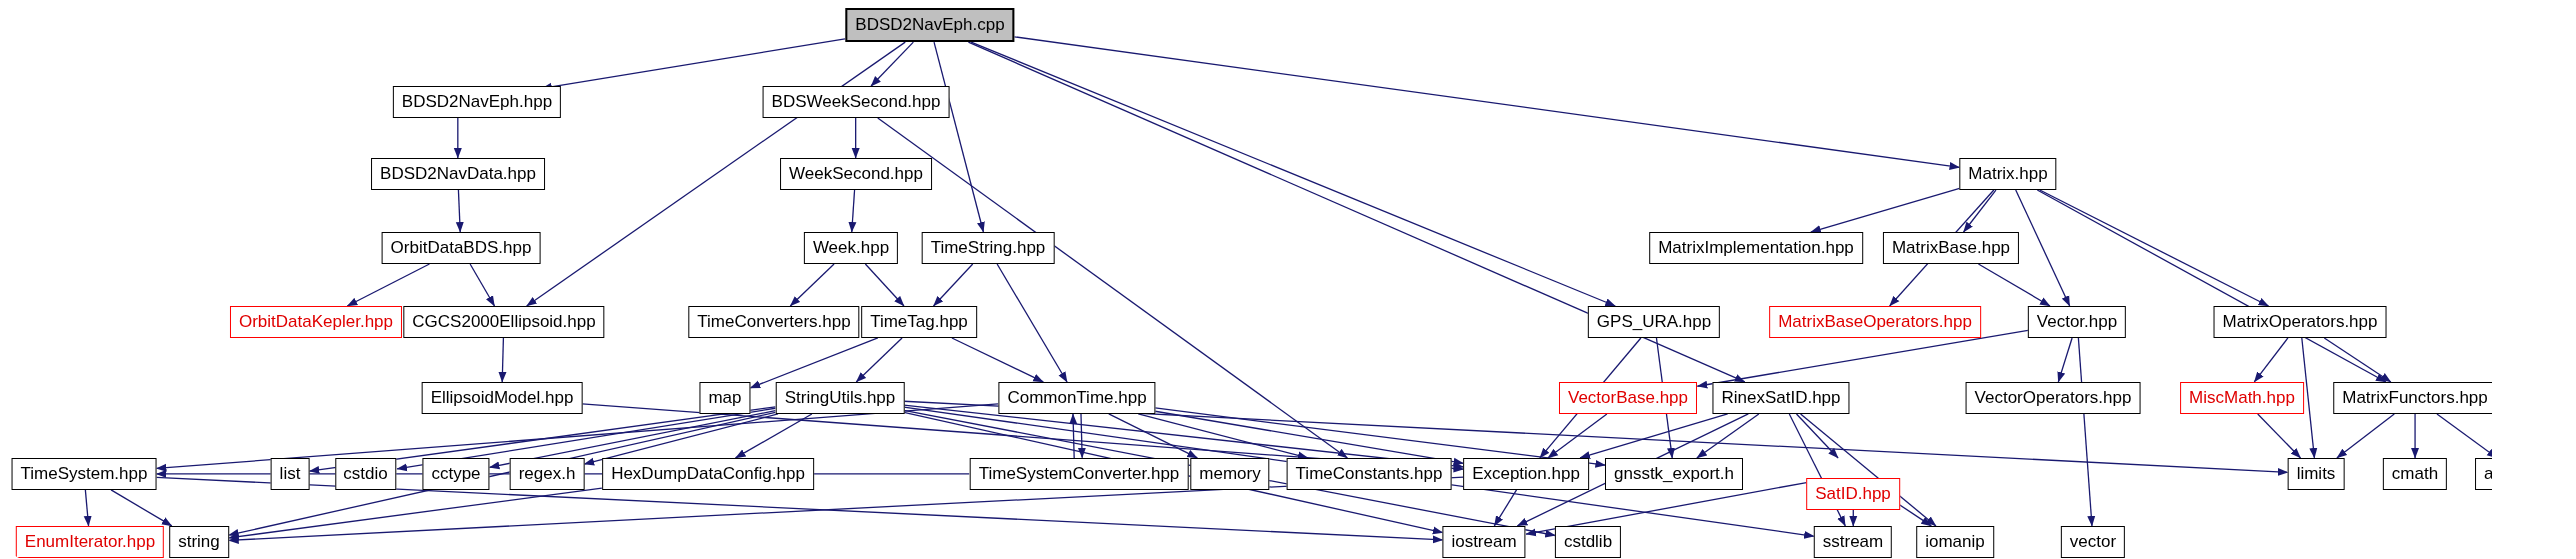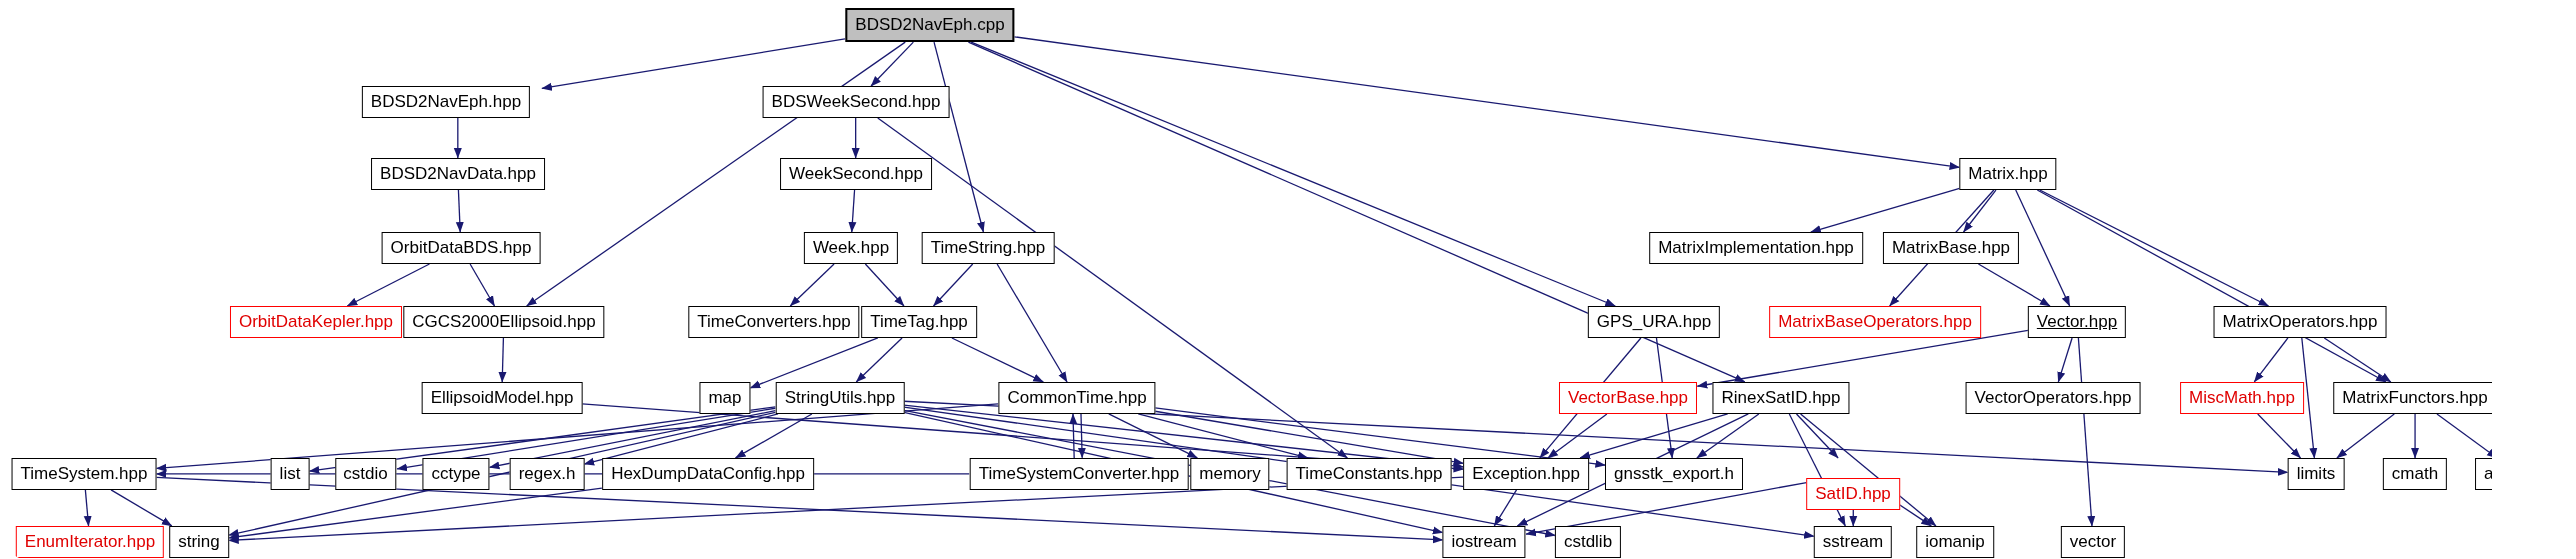--- a/index.html
+++ b/index.html
@@ -111,37 +111,37 @@
       <line x1="1728.3" y1="414.0" x2="1580.7" y2="458.0" class="edge" marker-end="url(#arrow)"></line>
       <line x1="1759.5" y1="414.0" x2="1697.5" y2="458.0" class="edge" marker-end="url(#arrow)"></line>
       <line x1="1749.0" y1="414.0" x2="1518.0" y2="526.0" class="edge" marker-end="url(#arrow)"></line>
       <line x1="1790.0" y1="414.0" x2="1846.0" y2="526.0" class="edge" marker-end="url(#arrow)"></line>
       <line x1="1801.3" y1="414.0" x2="1936.7" y2="526.0" class="edge" marker-end="url(#arrow)"></line>
       <line x1="1807.2" y1="482.6" x2="1526.6" y2="534.3" class="edge" marker-end="url(#arrow)"></line>
       <line x1="1854.0" y1="490.0" x2="1854.0" y2="526.0" class="edge" marker-end="url(#arrow)"></line>
       <line x1="1878.0" y1="490.0" x2="1932.0" y2="526.0" class="edge" marker-end="url(#arrow)"></line>
     </svg>
 <div class="node main" style="left: 930px; top: 8px;">BDSD2NavEph.cpp</div>
-    <div class="node normal" style="left: 446px; top: 86px;">BDSD2NavEph.hpp</div>
+    <div class="node normal" style="left: 477px; top: 86px;">BDSD2NavEph.hpp</div>
     <div class="node normal" style="left: 856px; top: 86px;">BDSWeekSecond.hpp</div>
     <div class="node normal" style="left: 458px; top: 158px;">BDSD2NavData.hpp</div>
     <div class="node normal" style="left: 856px; top: 158px;">WeekSecond.hpp</div>
     <div class="node normal" style="left: 2008px; top: 158px;">Matrix.hpp</div>
     <div class="node normal" style="left: 461px; top: 232px;">OrbitDataBDS.hpp</div>
     <div class="node normal" style="left: 851px; top: 232px;">Week.hpp</div>
     <div class="node normal" style="left: 988px; top: 232px;">TimeString.hpp</div>
     <div class="node normal" style="left: 1756px; top: 232px;">MatrixImplementation.hpp</div>
     <div class="node normal" style="left: 1951px; top: 232px;">MatrixBase.hpp</div>
     <div class="node red" style="left: 316px; top: 306px;">OrbitDataKepler.hpp</div>
     <div class="node normal" style="left: 504px; top: 306px;">CGCS2000Ellipsoid.hpp</div>
     <div class="node normal" style="left: 774px; top: 306px;">TimeConverters.hpp</div>
     <div class="node normal" style="left: 919px; top: 306px;">TimeTag.hpp</div>
     <div class="node normal" style="left: 1654px; top: 306px;">GPS_URA.hpp</div>
     <div class="node red" style="left: 1875px; top: 306px;">MatrixBaseOperators.hpp</div>
-    <div class="node normal" style="left: 2077px; top: 306px; text-decoration: underline;">Vector.hpp</div>
+    <div class="node normal" style="left: 2077px; top: 306px;">Vector.hpp</div>
     <div class="node normal" style="left: 2300px; top: 306px;">MatrixOperators.hpp</div>
     <div class="node normal" style="left: 502px; top: 382px;">EllipsoidModel.hpp</div>
     <div class="node normal" style="left: 725px; top: 382px;">map</div>
     <div class="node normal" style="left: 840px; top: 382px;">StringUtils.hpp</div>
     <div class="node normal" style="left: 1077px; top: 382px;">CommonTime.hpp</div>
     <div class="node red" style="left: 1628px; top: 382px;">VectorBase.hpp</div>
     <div class="node normal" style="left: 1781px; top: 382px;">RinexSatID.hpp</div>
     <div class="node normal" style="left: 2053px; top: 382px;">VectorOperators.hpp</div>
     <div class="node red" style="left: 2242px; top: 382px;">MiscMath.hpp</div>
     <div class="node normal" style="left: 2415px; top: 382px;">MatrixFunctors.hpp</div>

